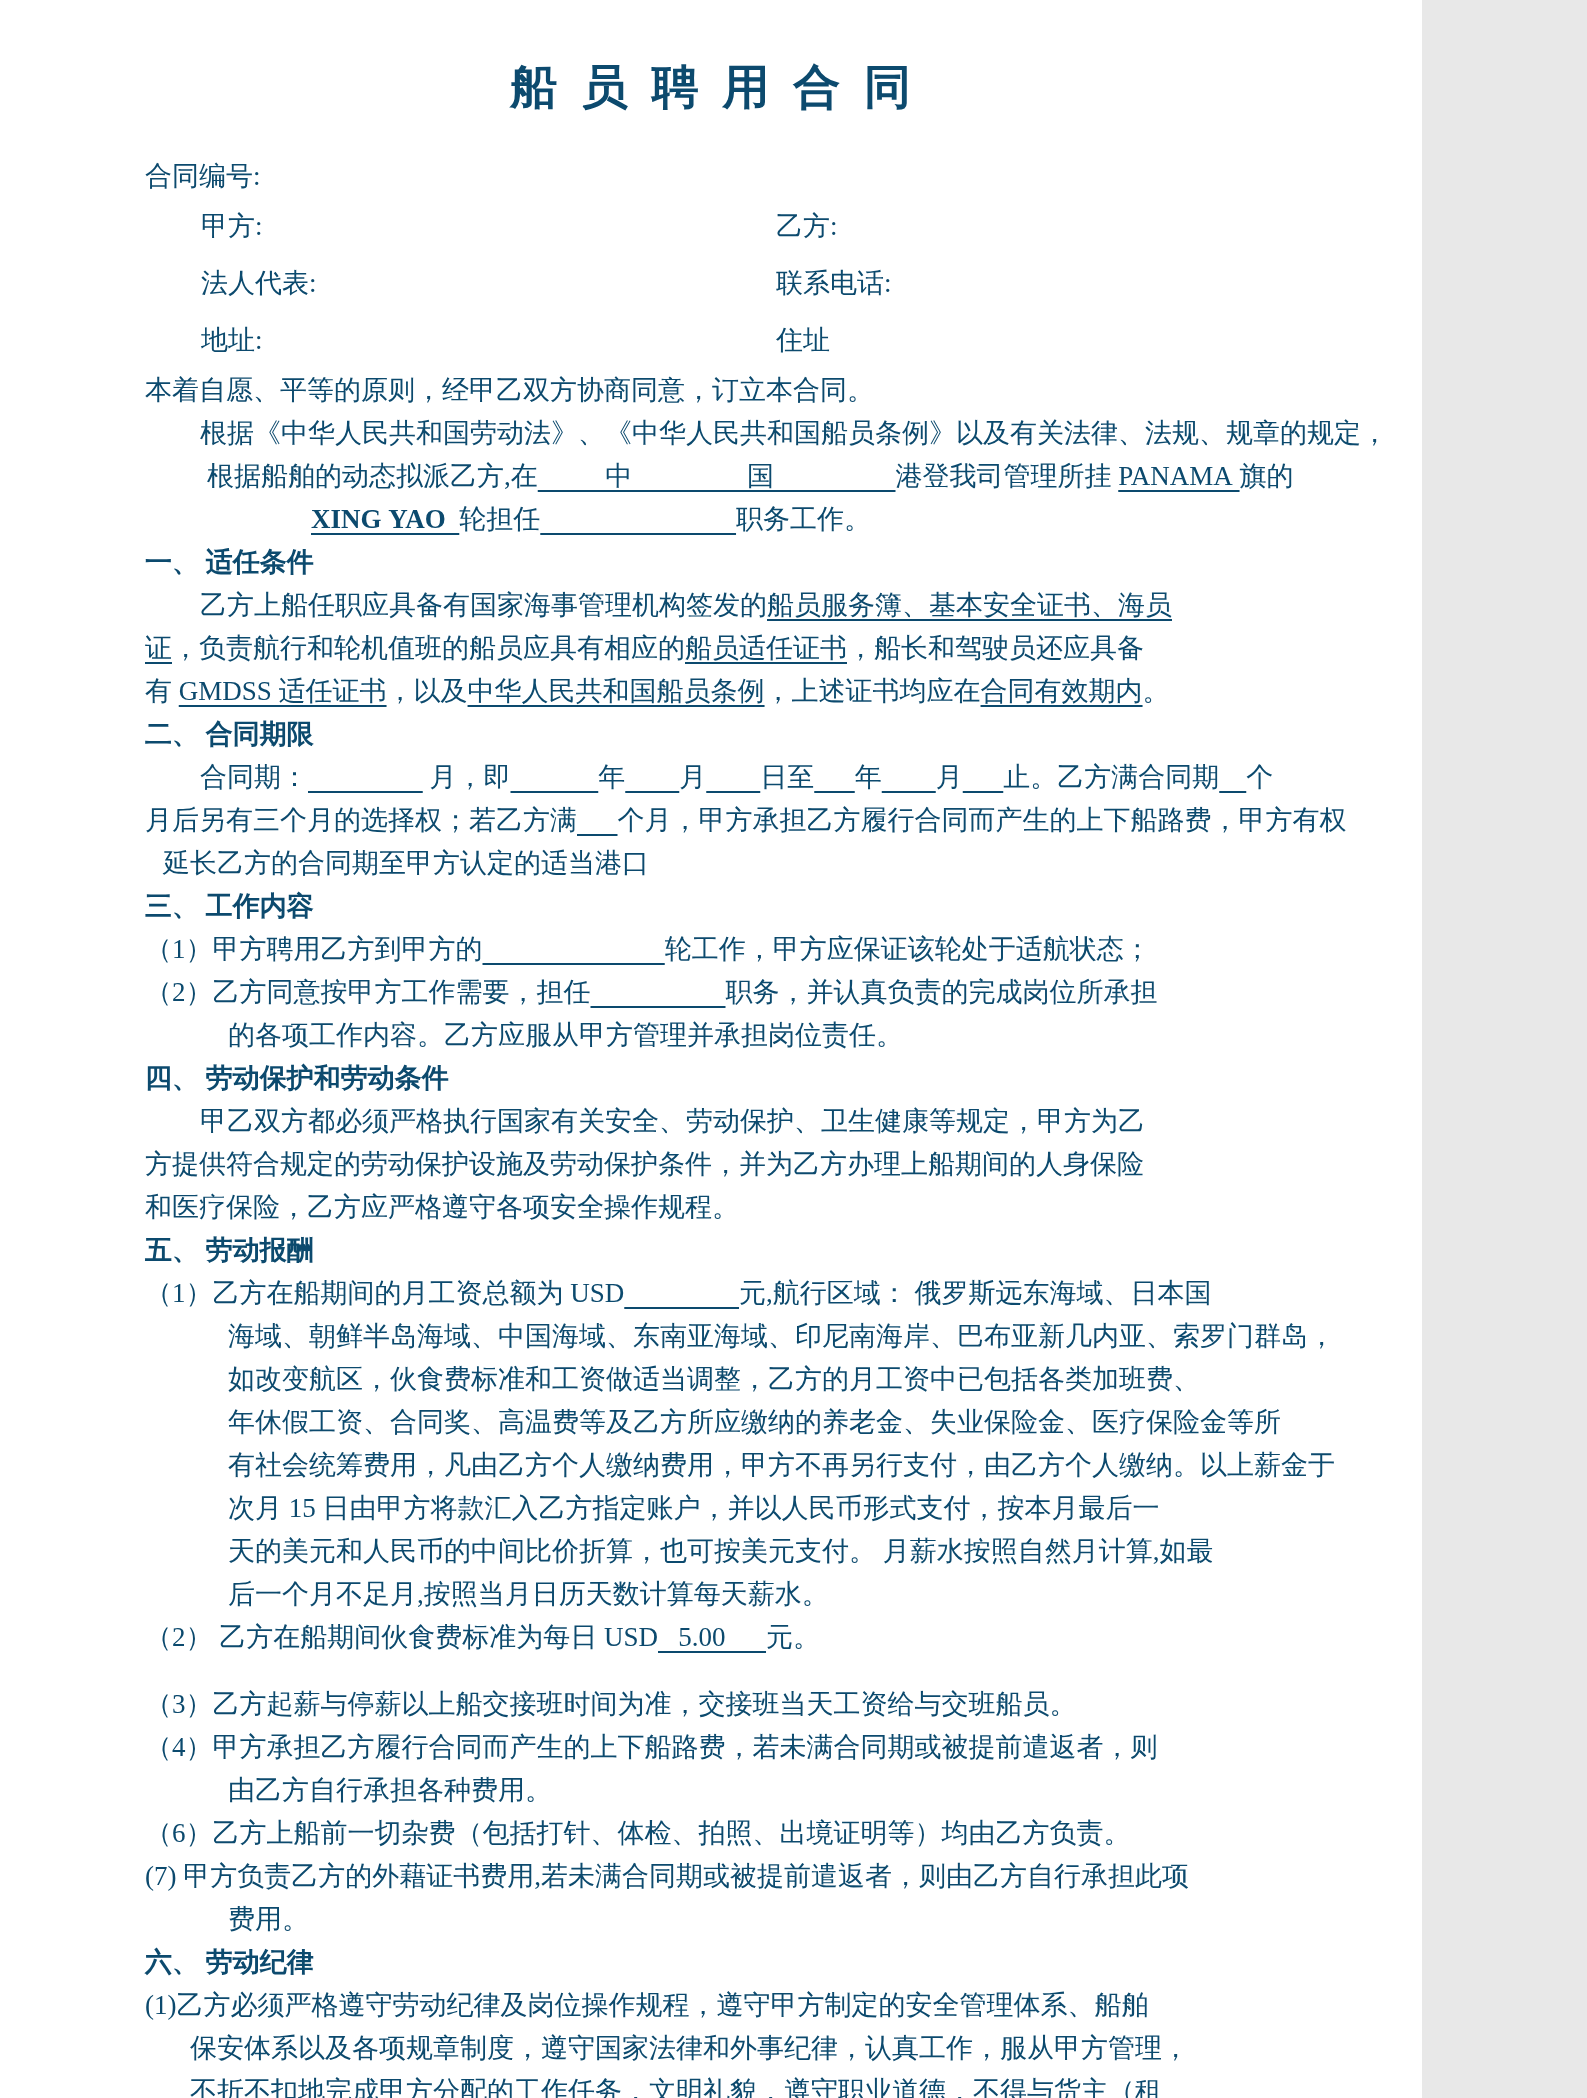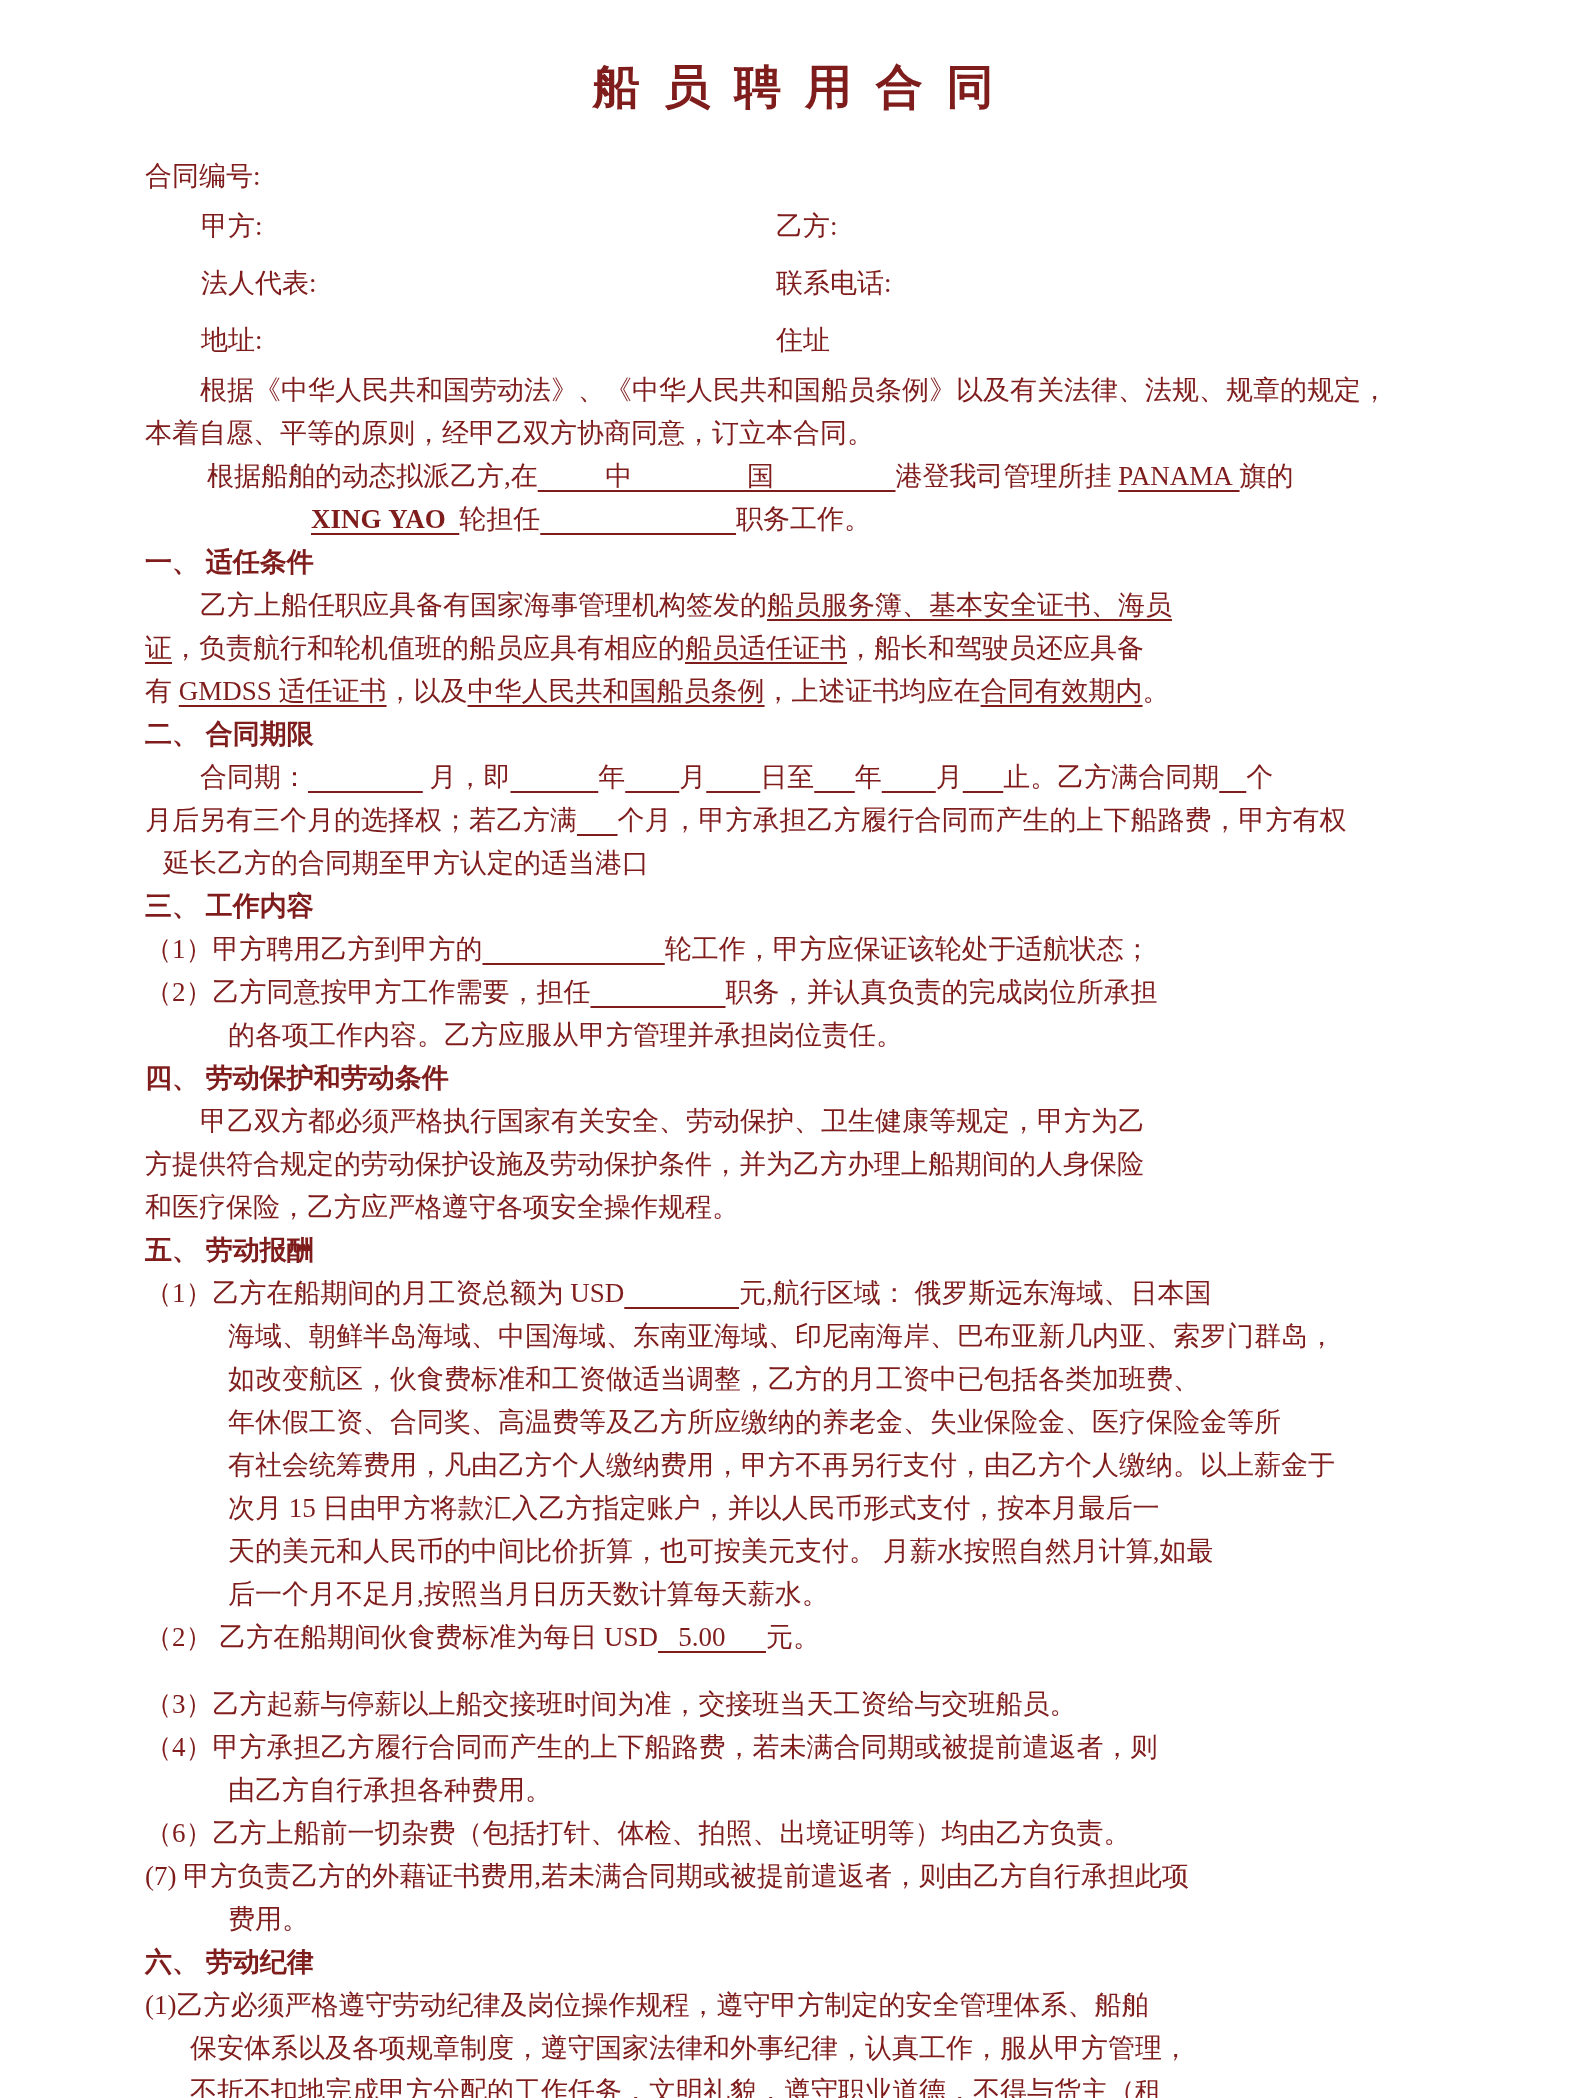--- a/index.html
+++ b/index.html
@@ -1,23 +1,23 @@
 <!DOCTYPE html>
 <html><head>
 <meta charset="utf-8">
 <style>
   html,body{margin:0;padding:0;background:#e8e8e8;}
   .page{
     position:relative;
-    width:1587px;height:2098px;
+    width:1422px;height:2098px;
     background:#ffffff;
     box-sizing:border-box;
     padding:55px 140px 10px 145px;
     font-family:"Liberation Serif","DejaVu Serif",serif;
-    font-size:27px;line-height:43px;color:#7f1d1d;
+    font-size:27px;line-height:43px;color:#0c4a6e;
     overflow:hidden;
   }
   .doc-title{
     font-size:47px;line-height:64px;font-weight:bold;
     text-align:center;letter-spacing:6px;white-space:nowrap;
   }
   .contract-no{margin-top:36px;line-height:43px;white-space:nowrap;}
   .party-row{display:flex;height:57px;line-height:57px;white-space:nowrap;}
   .party-left{padding-left:56px;width:631px;box-sizing:border-box;flex:0 0 auto;}
   .party-right{flex:1 1 auto;}
@@ -44,22 +44,22 @@
       <div class="party-row">
         <span class="party-left">法人代表:</span>
         <span class="party-right">联系电话:</span>
       </div>
       <div class="party-row">
         <span class="party-left">地址:</span>
         <span class="party-right">住址</span>
       </div>
     </div>
   <div>
+      <div class="line" style="padding-left: 0px;"><span>本着自愿、平等的原则，经甲乙双方协商同意，订立本合同。</span></div>
       <div class="line" style="padding-left: 55px;"><span>根据《中华人民共和国劳动法》、《中华人民共和国船员条例》以及有关法律、法规、规章的规定，</span></div>
-      <div class="line" style="padding-left: 0px;"><span>本着自愿、平等的原则，经甲乙双方协商同意，订立本合同。</span></div>
       <div class="line" style="padding-left: 62px;"><span>根据船舶的动态拟派乙方,在</span><span class="u">&nbsp;&nbsp;&nbsp;&nbsp;&nbsp;&nbsp;&nbsp;&nbsp;&nbsp;&nbsp;中&nbsp;&nbsp;&nbsp;&nbsp;&nbsp;&nbsp;&nbsp;&nbsp;&nbsp;&nbsp;&nbsp;&nbsp;&nbsp;&nbsp;&nbsp;&nbsp;&nbsp;国&nbsp;&nbsp;&nbsp;&nbsp;&nbsp;&nbsp;&nbsp;&nbsp;&nbsp;&nbsp;&nbsp;&nbsp;&nbsp;&nbsp;&nbsp;&nbsp;&nbsp;&nbsp;</span><span>港登我司管理所挂 </span><span class="u">PANAMA&nbsp;</span><span>旗的</span></div>
       <div class="line" style="padding-left: 166px;"><span class="u b">XING&nbsp;YAO&nbsp;&nbsp;</span><span>轮担任</span><span class="u">&nbsp;&nbsp;&nbsp;&nbsp;&nbsp;&nbsp;&nbsp;&nbsp;&nbsp;&nbsp;&nbsp;&nbsp;&nbsp;&nbsp;&nbsp;&nbsp;&nbsp;&nbsp;&nbsp;&nbsp;&nbsp;&nbsp;&nbsp;&nbsp;&nbsp;&nbsp;&nbsp;&nbsp;&nbsp;</span><span>职务工作。</span></div>
       <div class="line heading" style="padding-left: 0px;"><span>一、 适任条件</span></div>
       <div class="line" style="padding-left: 55px;"><span>乙方上船任职应具备有国家海事管理机构签发的</span><span class="u">船员服务簿、基本安全证书、海员</span></div>
       <div class="line" style="padding-left: 0px;"><span class="u">证</span><span>，负责航行和轮机值班的船员应具有相应的</span><span class="u">船员适任证书</span><span>，船长和驾驶员还应具备</span></div>
       <div class="line" style="padding-left: 0px;"><span>有 </span><span class="u">GMDSS&nbsp;适任证书</span><span>，以及</span><span class="u">中华人民共和国船员条例</span><span>，上述证书均应在</span><span class="u">合同有效期内</span><span>。</span></div>
       <div class="line heading" style="padding-left: 0px;"><span>二、 合同期限</span></div>
       <div class="line" style="padding-left: 55px;"><span>合同期：</span><span class="u">&nbsp;&nbsp;&nbsp;&nbsp;&nbsp;&nbsp;&nbsp;&nbsp;&nbsp;&nbsp;&nbsp;&nbsp;&nbsp;&nbsp;&nbsp;&nbsp;&nbsp;</span><span> 月，即</span><span class="u">&nbsp;&nbsp;&nbsp;&nbsp;&nbsp;&nbsp;&nbsp;&nbsp;&nbsp;&nbsp;&nbsp;&nbsp;&nbsp;</span><span>年</span><span class="u">&nbsp;&nbsp;&nbsp;&nbsp;&nbsp;&nbsp;&nbsp;&nbsp;</span><span>月</span><span class="u">&nbsp;&nbsp;&nbsp;&nbsp;&nbsp;&nbsp;&nbsp;&nbsp;</span><span>日至</span><span class="u">&nbsp;&nbsp;&nbsp;&nbsp;&nbsp;&nbsp;</span><span>年</span><span class="u">&nbsp;&nbsp;&nbsp;&nbsp;&nbsp;&nbsp;&nbsp;&nbsp;</span><span>月</span><span class="u">&nbsp;&nbsp;&nbsp;&nbsp;&nbsp;&nbsp;</span><span>止。乙方满合同期</span><span class="u">&nbsp;&nbsp;&nbsp;&nbsp;</span><span>个</span></div>
       <div class="line" style="padding-left: 0px;"><span>月后另有三个月的选择权；若乙方满</span><span class="u">&nbsp;&nbsp;&nbsp;&nbsp;&nbsp;&nbsp;</span><span>个月，甲方承担乙方履行合同而产生的上下船路费，甲方有权</span></div>
       <div class="line" style="padding-left: 0px; margin-left: 18px;"><span>延长乙方的合同期至甲方认定的适当港口</span></div>

